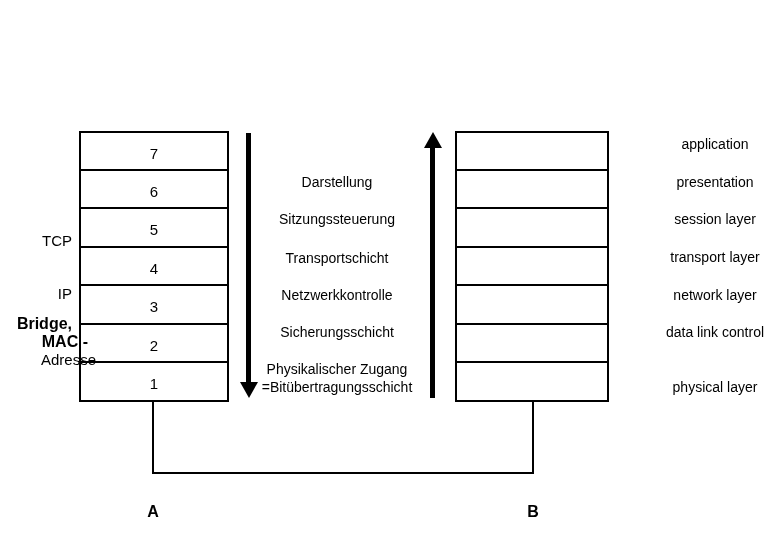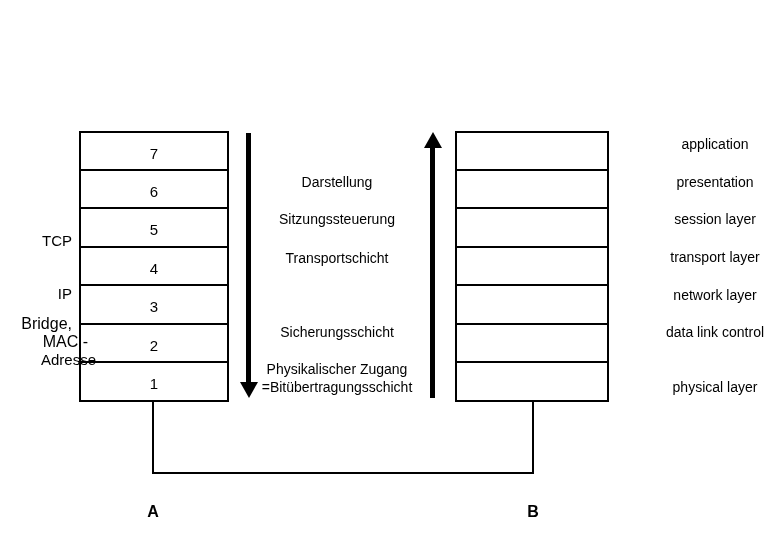--- a/index.html
+++ b/index.html
@@ -46,21 +46,21 @@
   }
 
   
   .side-label {
     position: absolute;
     text-align: right;
     font-size: 15px;
     line-height: 16px;
     white-space: nowrap;
   }
-  .side-label.bold { font-weight: normal; font-size: 16px; }
+  .side-label.bold { font-weight: bold; font-size: 16px; }
 
   
   .layer-name {
     position: absolute;
     text-align: center;
     font-size: 14px;
     line-height: 17px;
     white-space: nowrap;
   }
   .layer-name.german { width: 230px; left: 222px; }
@@ -145,20 +145,21 @@
 
   <div class="arrow-shaft" style="left:246px; top:133px; height:249px;"></div>
   <div class="arrow-head down" style="left:240px; top:382px;"></div>
 
   <div class="arrow-shaft" style="left:430px; top:147px; height:251px;"></div>
   <div class="arrow-head up" style="left:424px; top:132px;"></div>
 
   <div class="layer-name german" style="top:174px;">Darstellung</div>
   <div class="layer-name german" style="top:211px;text-align:center;">Sitzungssteuerung</div>
   <div class="layer-name german" style="top:250px;">Transportschicht</div>
+  <div class="layer-name german" style="top:287px;">Netzwerkkontrolle</div>
   <div class="layer-name german" style="top:324px;">Sicherungsschicht</div>
   <div class="layer-name german" style="top:361px;">Physikalischer Zugang</div>
   <div class="layer-name german" style="top:379px;">=Bitübertragungsschicht</div>
 
   <div class="layer-name english" style="top:136px;">application</div>
   <div class="layer-name english" style="top:174px;">presentation</div>
   <div class="layer-name english" style="top:211px;">session layer</div>
   <div class="layer-name english" style="top:249px;">transport layer</div>
   <div class="layer-name english" style="top:287px;">network layer</div>
   <div class="layer-name english" style="top:324px;">data link control</div>

